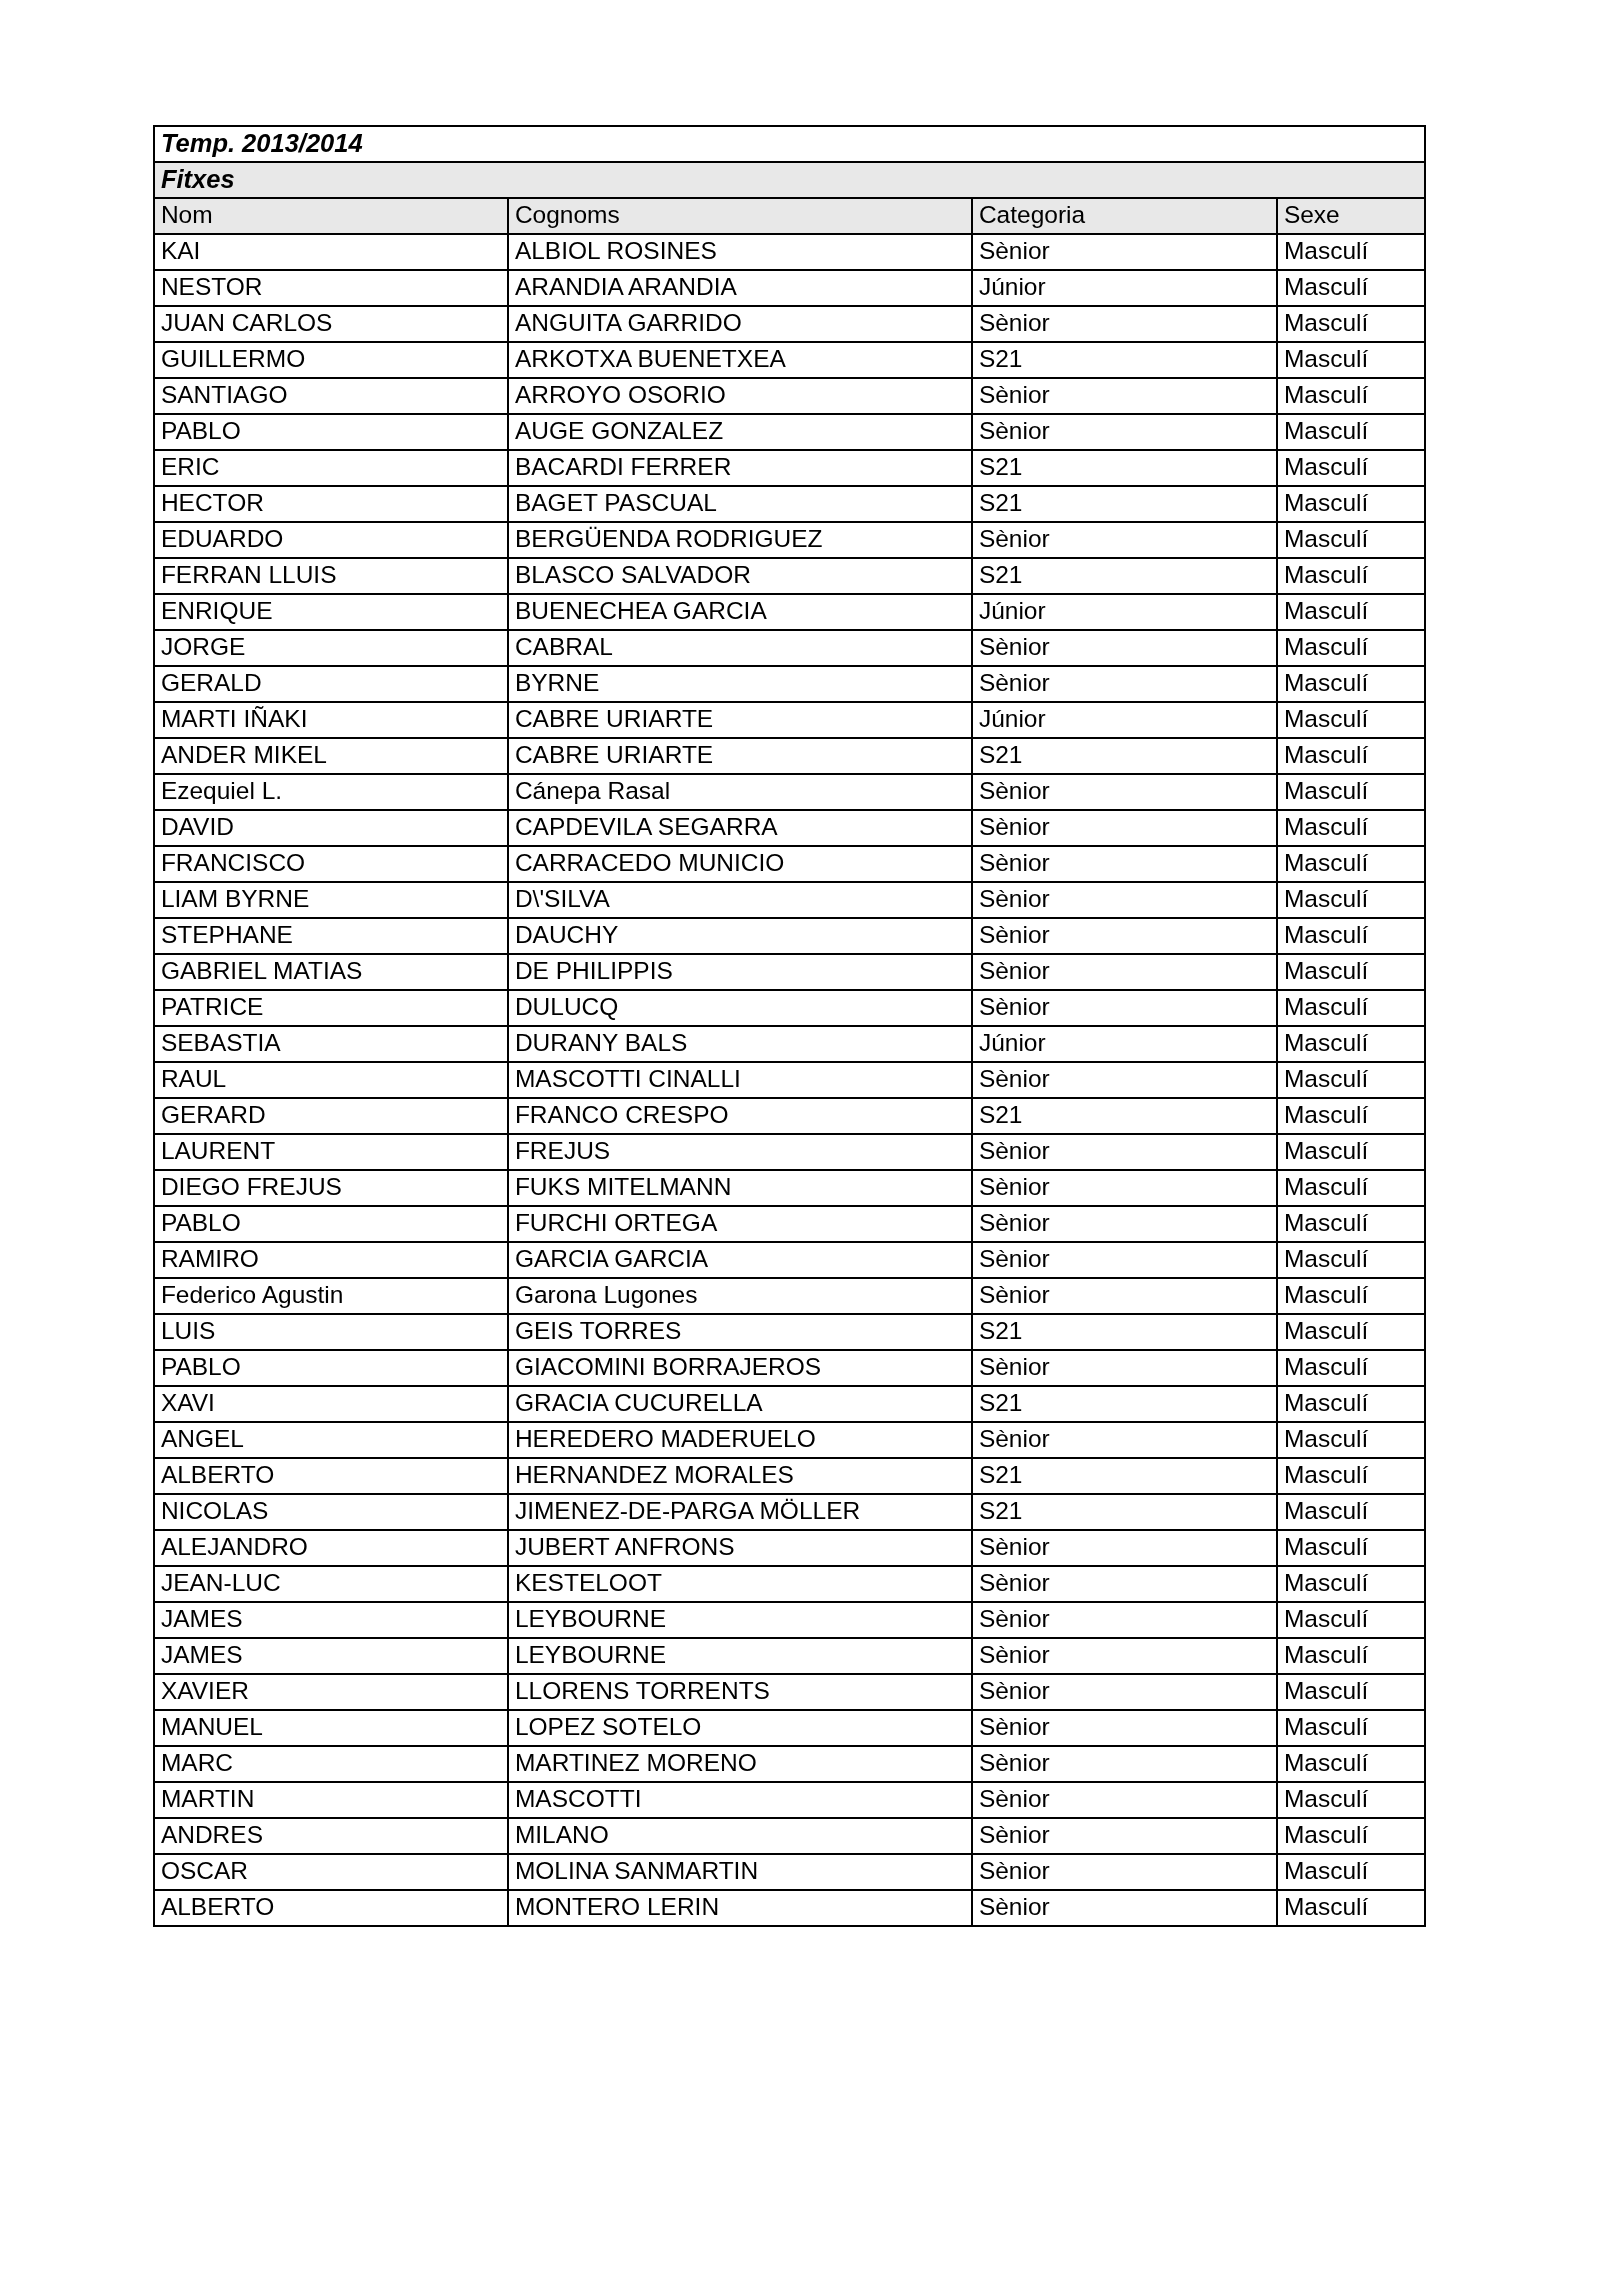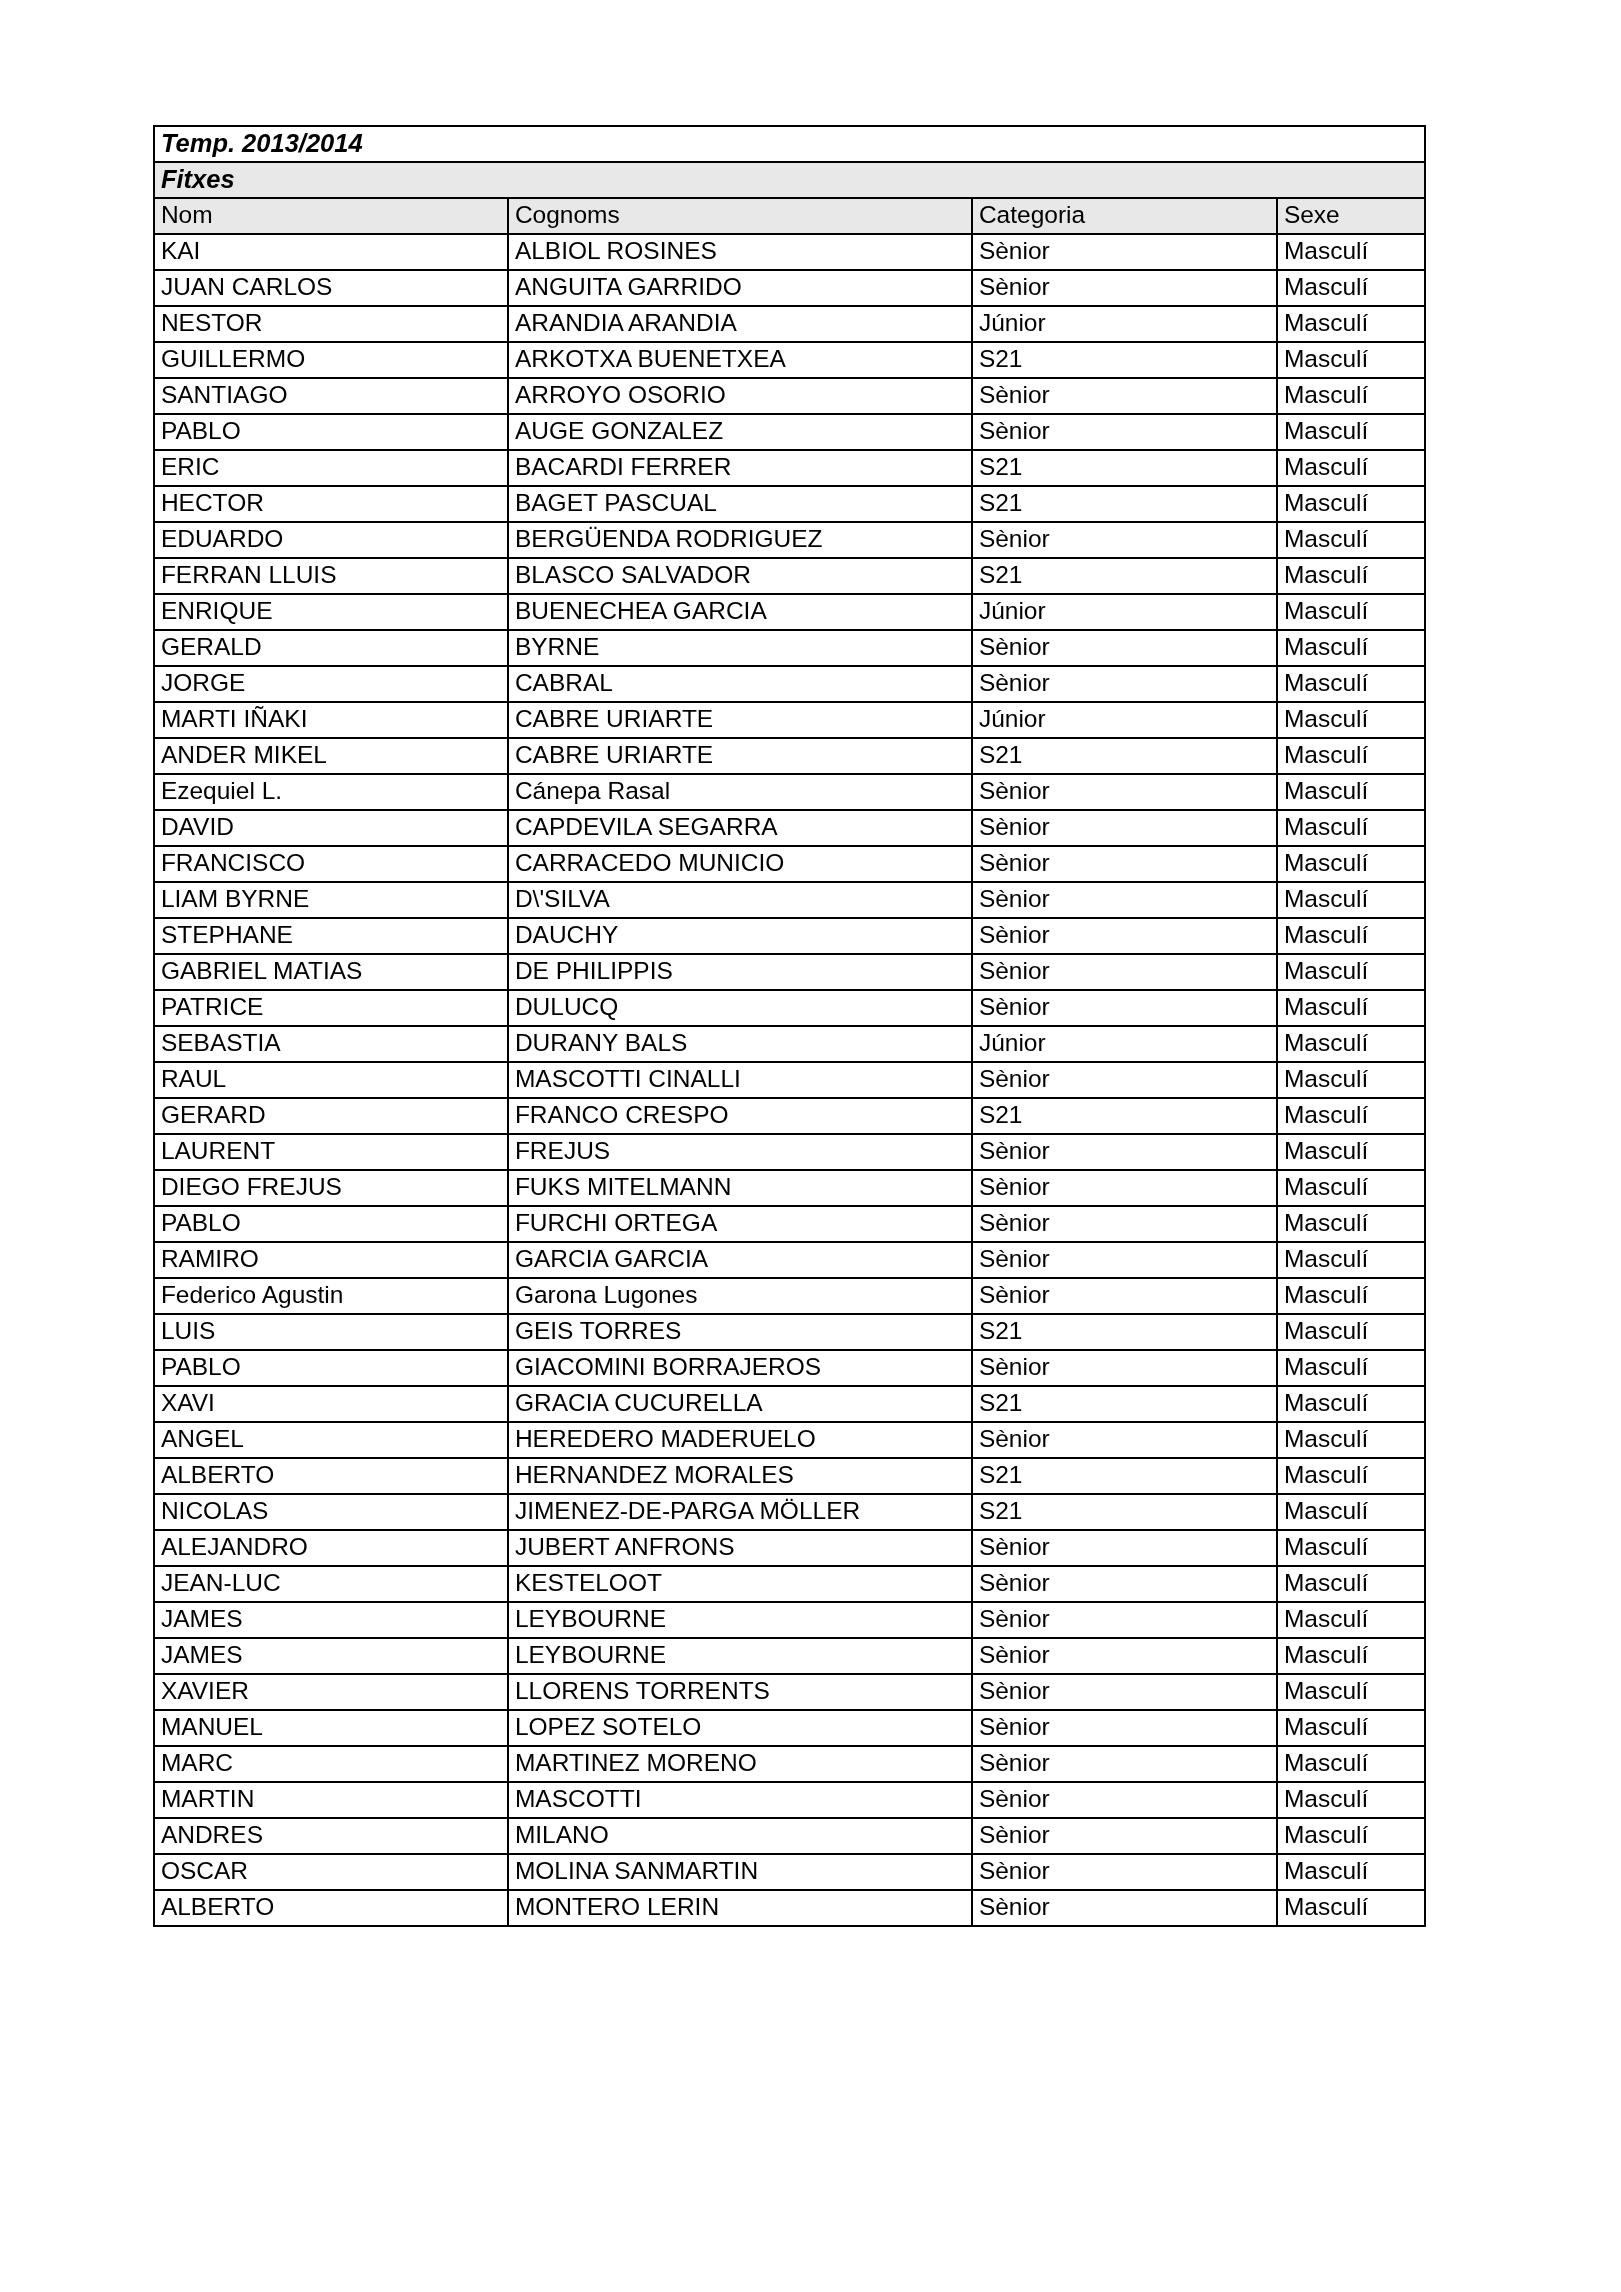--- a/index.html
+++ b/index.html
@@ -78,32 +78,32 @@
       </tr>
     </thead>
     <tbody>
         <tr>
     <td>KAI</td>
     <td>ALBIOL ROSINES</td>
     <td>Sènior</td>
     <td>Masculí</td>
   </tr>
         <tr>
-    <td>JUAN CARLOS</td>
-    <td>ANGUITA GARRIDO</td>
-    <td>Sènior</td>
-    <td>Masculí</td>
-  </tr>
-        <tr>
     <td>NESTOR</td>
     <td>ARANDIA ARANDIA</td>
     <td>Júnior</td>
     <td>Masculí</td>
   </tr>
         <tr>
+    <td>JUAN CARLOS</td>
+    <td>ANGUITA GARRIDO</td>
+    <td>Sènior</td>
+    <td>Masculí</td>
+  </tr>
+        <tr>
     <td>GUILLERMO</td>
     <td>ARKOTXA BUENETXEA</td>
     <td>S21</td>
     <td>Masculí</td>
   </tr>
         <tr>
     <td>SANTIAGO</td>
     <td>ARROYO OSORIO</td>
     <td>Sènior</td>
     <td>Masculí</td>
@@ -138,28 +138,28 @@
     <td>S21</td>
     <td>Masculí</td>
   </tr>
         <tr>
     <td>ENRIQUE</td>
     <td>BUENECHEA GARCIA</td>
     <td>Júnior</td>
     <td>Masculí</td>
   </tr>
         <tr>
+    <td>JORGE</td>
+    <td>CABRAL</td>
+    <td>Sènior</td>
+    <td>Masculí</td>
+  </tr>
+        <tr>
     <td>GERALD</td>
     <td>BYRNE</td>
-    <td>Sènior</td>
-    <td>Masculí</td>
-  </tr>
-        <tr>
-    <td>JORGE</td>
-    <td>CABRAL</td>
     <td>Sènior</td>
     <td>Masculí</td>
   </tr>
         <tr>
     <td>MARTI IÑAKI</td>
     <td>CABRE URIARTE</td>
     <td>Júnior</td>
     <td>Masculí</td>
   </tr>
         <tr>

